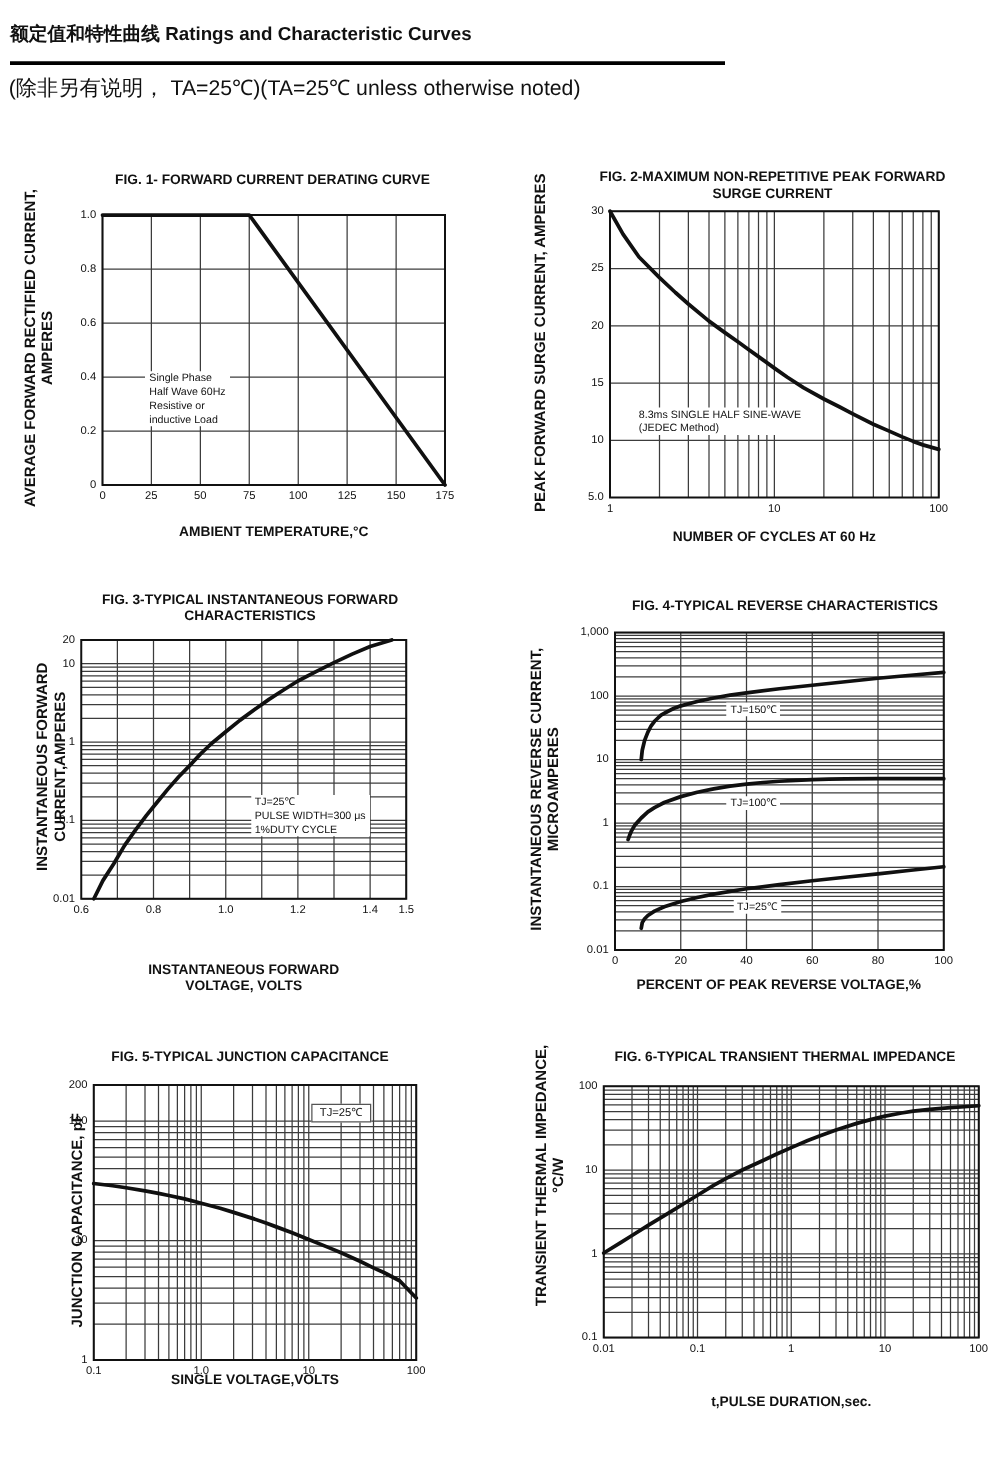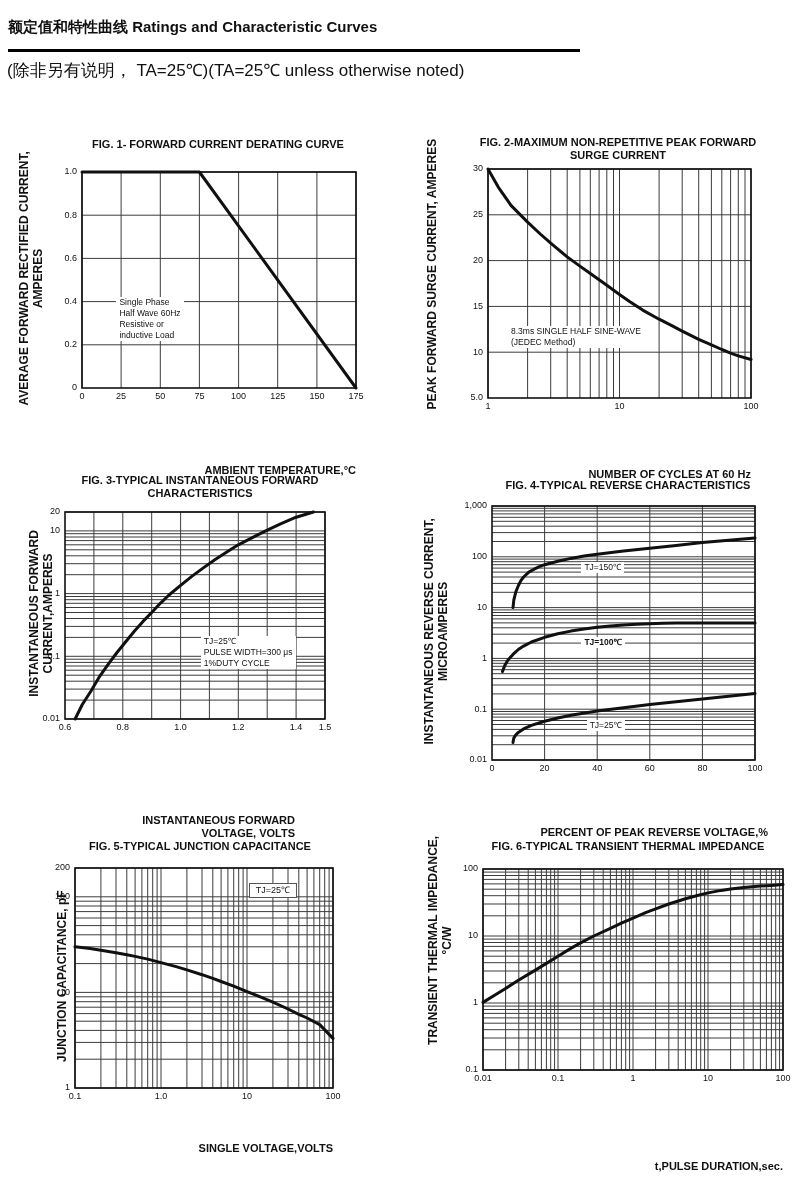--- a/index.html
+++ b/index.html
@@ -3,21 +3,21 @@
 <meta charset="utf-8">
 <style>
   html,body{margin:0;padding:0;background:#fff;}
   .page{position:relative;width:800px;height:1181px;background:#ffffff;
         font-family:"Liberation Sans",sans-serif;color:#111;overflow:hidden;}
   .abs{position:absolute;}
   .doc-title{left:8px;top:18px;font-size:15px;font-weight:bold;white-space:nowrap;}
   .doc-underline{left:8px;top:49px;width:572px;height:3px;background:#000;}
   .doc-subtitle{left:7px;top:58px;font-size:17px;}
   h2.ctitle{margin:0;font-size:11px;font-weight:bold;text-align:center;line-height:1.2;}
-  .xlab{font-size:11px;font-weight:bold;text-align:right;line-height:1.2;margin-top:44px;}
+  .xlab{font-size:11px;font-weight:bold;text-align:center;line-height:1.2;}
   .ylab{font-size:12px;font-weight:bold;text-align:center;line-height:1.2;transform:rotate(-90deg);}
   svg.plot{overflow:visible;display:block;}
   .annolayer{pointer-events:none;}
   .grid{stroke:#3c3c3c;stroke-width:1;}
   .frame{fill:none;stroke:#111;stroke-width:1.6;}
   .curve{fill:none;stroke:#101010;stroke-width:3;stroke-linecap:round;stroke-linejoin:round;}
   .tick{font:9px "Liberation Sans",sans-serif;fill:#111;}
   .tx{text-anchor:middle;dominant-baseline:hanging;}
   .ty{text-anchor:end;dominant-baseline:middle;}
   .anno-box{position:absolute;background:#fff;font:8.5px/1.3 "Liberation Sans",sans-serif;
@@ -256,21 +256,21 @@
         <text x="263.0" y="259" class="tick tx">100</text>
         <text x="-5" y="254.0" class="tick ty">0.01</text>
         <text x="-5" y="203.2" class="tick ty">0.1</text>
         <text x="-5" y="152.4" class="tick ty">1</text>
         <text x="-5" y="101.6" class="tick ty">10</text>
         <text x="-5" y="50.8" class="tick ty">100</text>
         <text x="-5" y="0.0" class="tick ty">1,000</text>
       </svg>
     <div id="anno3" class="abs annolayer" style="left:492px;top:506px;width:263px;height:254px">
         <div class="anno-box" style="left: 89.42px; top: 55.723px;">TJ=150℃</div>
-        <div class="anno-box" style="left: 89.42px; top: 131.319px; font-weight: bold;">TJ=100℃</div>
+        <div class="anno-box" style="left: 89.42px; top: 131.319px;">TJ=100℃</div>
         <div class="anno-box" style="left: 94.68px; top: 213.747px;">TJ=25℃</div>
       </div>
     <div class="abs xlab" style="left:478px;top:782px;width:290px">PERCENT OF PEAK REVERSE VOLTAGE,%</div>
   </section>
 
   <section>
     <h2 class="abs ctitle" style="left:55px;top:840px;width:290px">FIG. 5-TYPICAL JUNCTION CAPACITANCE</h2>
     <div class="abs ylab" style="left:-68px;top:969px;width:260px">JUNCTION CAPACITANCE, pF</div>
     <svg id="plot4" class="abs plot" style="left:75px;top:868px" width="258" height="220">
         <line x1="0.0" y1="0" x2="0.0" y2="220" class="grid"></line>

